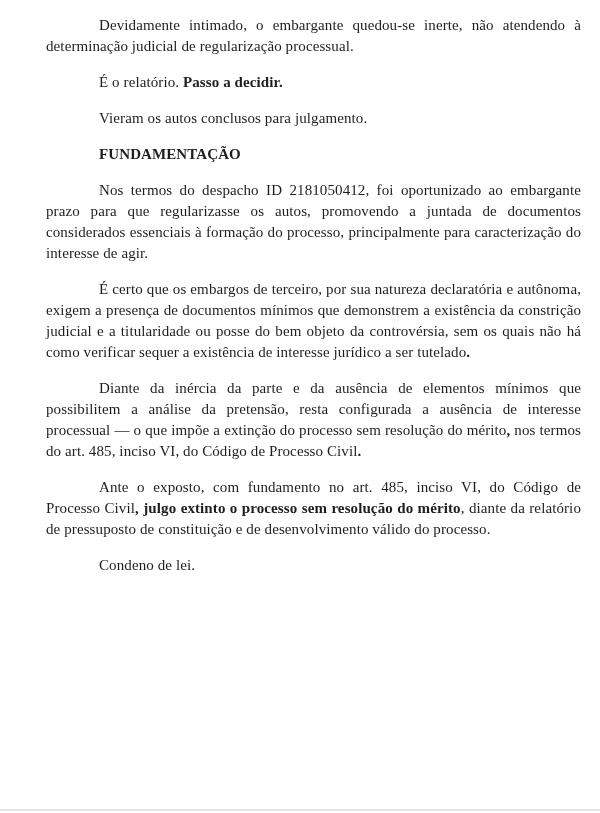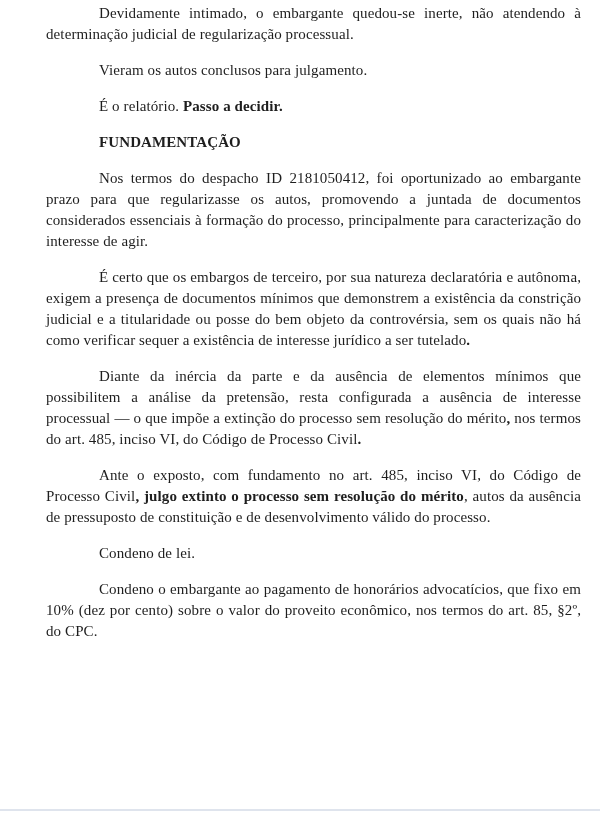--- a/index.html
+++ b/index.html
@@ -24,21 +24,21 @@
   }
   .para {
     margin: 15px 0 0 0;
     font-size: 15px;
     line-height: 21px;
     text-align: justify;
     text-indent: 53px;
     letter-spacing: 0.1px;
   }
   .para:first-child {
-    margin-top: 0;
+    margin-top: 12px;
   }
   .heading {
     text-align: left;
     font-weight: bold;
   }
   .b {
     font-weight: bold;
   }
   .bottom-divider {
     position: absolute;
@@ -47,25 +47,24 @@
     bottom: 2px;
     height: 2px;
   }
 </style>
 </head>
 <body style="color: rgb(30, 30, 30); background: rgb(255, 255, 255);">
 
 <div class="page">
   <div>
       <p class="para"><span>Devidamente intimado, o embargante quedou-se inerte, não atendendo à determinação judicial de regularização processual.</span></p>
+      <p class="para"><span>É o relatório. </span><span class="b">Passo a decidir.</span></p>
       <p class="para"><span>Vieram os autos conclusos para julgamento.</span></p>
-      <p class="para"><span>É o relatório. </span><span class="b">Passo a decidir.</span></p>
       <p class="para heading"><span class="b">FUNDAMENTAÇÃO</span></p>
       <p class="para"><span>Nos termos do despacho ID 2181050412, foi oportunizado ao embargante prazo para que regularizasse os autos, promovendo a juntada de documentos considerados essenciais à formação do processo, principalmente para caracterização do interesse de agir.</span></p>
       <p class="para"><span>É certo que os embargos de terceiro, por sua natureza declaratória e autônoma, exigem a presença de documentos mínimos que demonstrem a existência da constrição judicial e a titularidade ou posse do bem objeto da controvérsia, sem os quais não há como verificar sequer a existência de interesse jurídico a ser tutelado</span><span class="b">.</span></p>
       <p class="para"><span>Diante da inércia da parte e da ausência de elementos mínimos que possibilitem a análise da pretensão, resta configurada a ausência de interesse processual — o que impõe a extinção do processo sem resolução do mérito</span><span class="b">,</span><span> nos termos do art. 485, inciso VI, do Código de Processo Civil</span><span class="b">.</span></p>
-      <p class="para"><span>Ante o exposto, com fundamento no art. 485, inciso VI, do Código de Processo Civil</span><span class="b">,</span><span> </span><span class="b">julgo extinto o processo sem resolução do mérito</span><span>, autos da ausência de pressuposto de constituição e de desenvolvimento válido do processo.</span></p>
+      <p class="para"><span>Ante o exposto, com fundamento no art. 485, inciso VI, do Código de Processo Civil</span><span class="b">,</span><span> </span><span class="b">julgo extinto o processo sem resolução do mérito</span><span>, diante da relatório de pressuposto de constituição e de desenvolvimento válido do processo.</span></p>
       <p class="para"><span>Condeno de lei.</span></p>
-      <p class="para"><span>Condeno o embargante ao pagamento de honorários advocatícios, que fixo em 10% (dez por cento) sobre o valor do proveito econômico, nos termos do art. 85, §2º, do CPC.</span></p>
     </div>
 </div>
 
 <div class="bottom-divider" style="background: rgb(223, 228, 237);"></div>
 
 </body></html>

